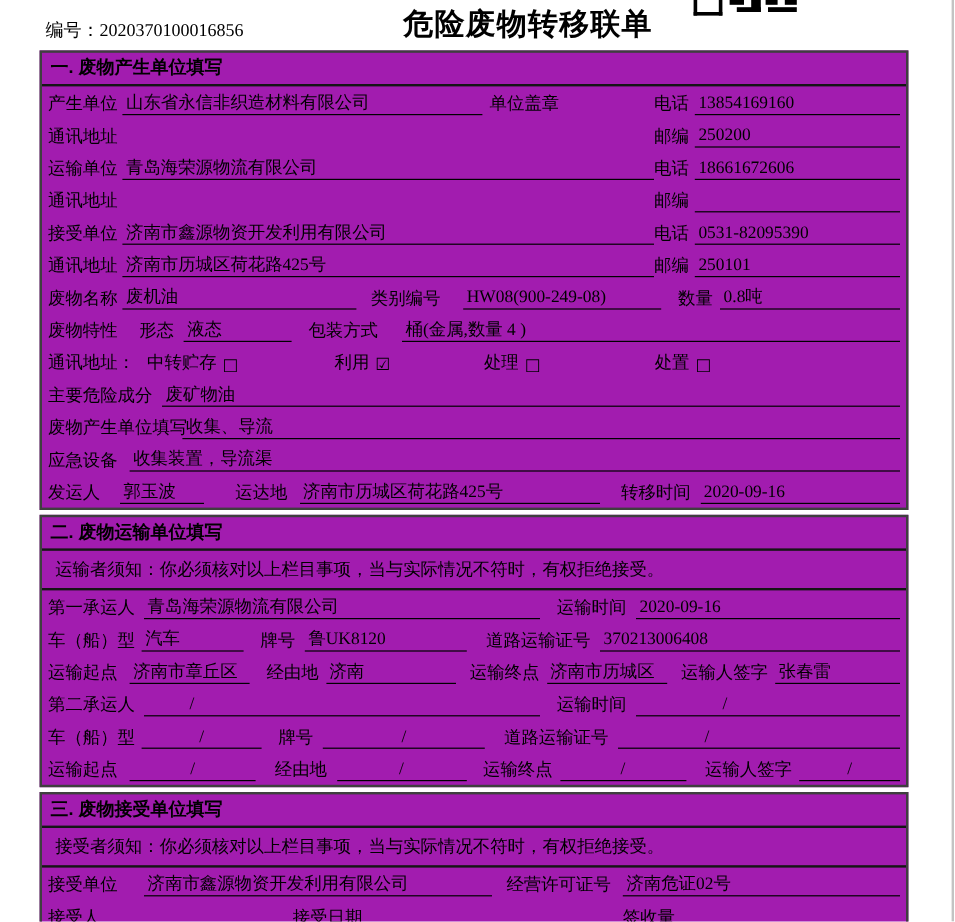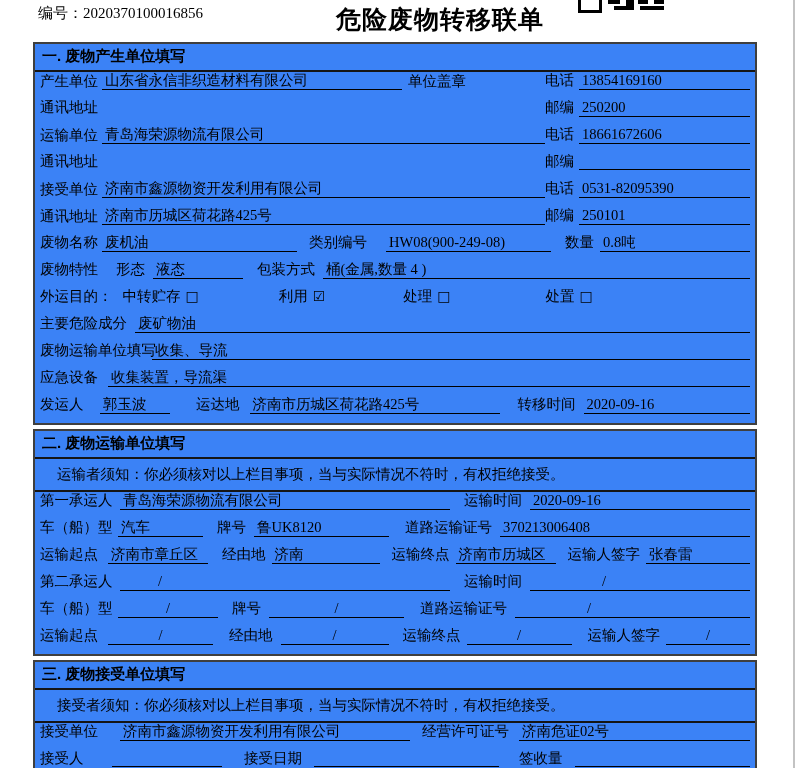--- a/index.html
+++ b/index.html
@@ -4,43 +4,43 @@
 <style>
   html,body{margin:0;padding:0;}
   body{
     width:796px;height:768px;position:relative;overflow:hidden;
     background:#ffffff;color:#000;
     font-family:"Liberation Serif","DejaVu Serif",serif;
   }
   .page-edge{position:absolute;right:1px;top:0;width:2px;height:768px;background:#c3c3c3;}
   
   .doc-header{position:relative;height:42px;}
-  .doc-no{position:absolute;left:38px;top:4px;font-size:15px;white-space:nowrap;}
+  .doc-no{position:absolute;left:38px;top:16px;font-size:15px;white-space:nowrap;}
   .doc-title{
     position:absolute;left:336px;top:3px;font-size:25px;font-weight:bold;letter-spacing:1px;
     font-family:"Liberation Sans","DejaVu Sans",sans-serif;white-space:nowrap;
   }
   .qr{position:absolute;left:578px;top:0;width:88px;height:10px;}
   .qr div{position:absolute;background:#000;}
   .qr .q1{left:0;top:0;width:18px;height:10px;background:transparent;border:3px solid #000;border-top:none;}
   .qr .q2{left:30px;top:0;width:12px;height:4px;}
   .qr .q3{left:36px;top:6px;width:20px;height:4px;}
   .qr .q4{left:48px;top:0;width:8px;height:10px;}
   .qr .q5{left:60px;top:0;width:10px;height:4px;}
   .qr .q6{left:62px;top:6px;width:24px;height:4px;}
   .qr .q7{left:76px;top:0;width:10px;height:4px;}
   
   .form{margin-left:33px;width:724px;}
-  .sec{border:2px solid #3f3f3f;margin-bottom:4px;background:#3b82f6;box-sizing:border-box;}
+  .sec{border:2px solid #3f3f3f;margin-bottom:4px;background:#a21caf;box-sizing:border-box;}
   .sec-title{
     font-family:"Liberation Sans","DejaVu Sans",sans-serif;font-weight:bold;font-size:15px;
     padding:3px 7px 4px 7px;border-bottom:2px solid #151515;
   }
-  .notice{font-size:14.5px;padding:6px 7px 6px 22px;border-bottom:2px solid #151515;}
-  .row{display:flex;align-items:flex-start;height:24px;padding:0 5px 3px 5px;font-size:14.5px;line-height:17px;}
+  .notice{font-size:14.5px;padding:6px 7px 6px 11px;border-bottom:2px solid #151515;}
+  .row{display:flex;align-items:flex-end;height:24px;padding:0 5px 3px 5px;font-size:14.5px;line-height:17px;}
   .lbl{white-space:nowrap;flex:0 0 auto;}
   .val{border-bottom:1px solid #000;white-space:nowrap;padding:0 3px;min-height:17px;box-sizing:border-box;flex:0 0 auto;}
   .grow{flex:1 1 auto;}
   .leftcol{display:flex;align-items:flex-end;flex:0 0 505px;width:505px;}
   .ctr{text-align:center;}
   .pl35{padding-left:38px;}
   .pl70{padding-left:72px;}
   .box{font-family:"DejaVu Sans",sans-serif;font-size:14px;margin-left:5px;line-height:16px;}
 </style>
 </head>
@@ -127,42 +127,42 @@
       <span class="val" style="width:165px;margin-left:19px">HW08(900-249-08)</span>
       <span class="lbl" style="margin-left:14px">数量</span>
       <span class="val grow" style="margin-left:6px">0.8吨</span>
     </div>
 
     <div class="row">
       <span class="lbl" style="width:62px">废物特性</span>
       <span class="lbl" style="margin-left:14px">形态</span>
       <span class="val" style="width:90px;margin-left:8px">液态</span>
       <span class="lbl" style="margin-left:14px">包装方式</span>
-      <span class="val grow" style="margin-left:8px">桶(金属,数量 4 )</span>
-    </div>
-
-    <div class="row">
-      <span class="lbl">外运目的：</span>
+      <span class="val grow" style="margin-left:20px">桶(金属,数量 4 )</span>
+    </div>
+
+    <div class="row">
+      <span class="lbl">通讯地址：</span>
       <span class="lbl" style="margin-left:10px">中转贮存</span>
       <span class="box">□</span>
       <span class="lbl" style="margin-left:80px">利用</span>
       <span class="box">☑</span>
       <span class="lbl" style="margin-left:78px">处理</span>
       <span class="box">□</span>
       <span class="lbl" style="margin-left:95px">处置</span>
       <span class="box">□</span>
     </div>
 
     <div class="row">
       <span class="lbl" style="width:95px">主要危险成分</span>
       <span class="val grow">废矿物油</span>
     </div>
 
     <div class="row">
-      <span class="lbl" style="width:112px">废物运输单位填写</span>
+      <span class="lbl" style="width:112px">废物产生单位填写</span>
       <span class="val grow">收集、导流</span>
     </div>
 
     <div class="row">
       <span class="lbl" style="width:68px">应急设备</span>
       <span class="val grow">收集装置，导流渠</span>
     </div>
 
     <div class="row">
       <span class="lbl" style="width:50px">发运人</span>

